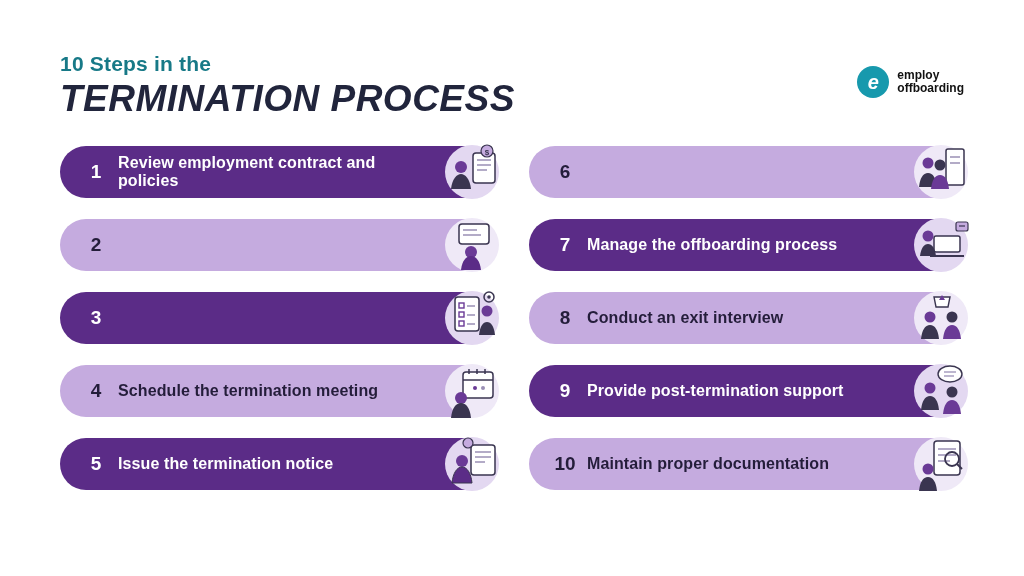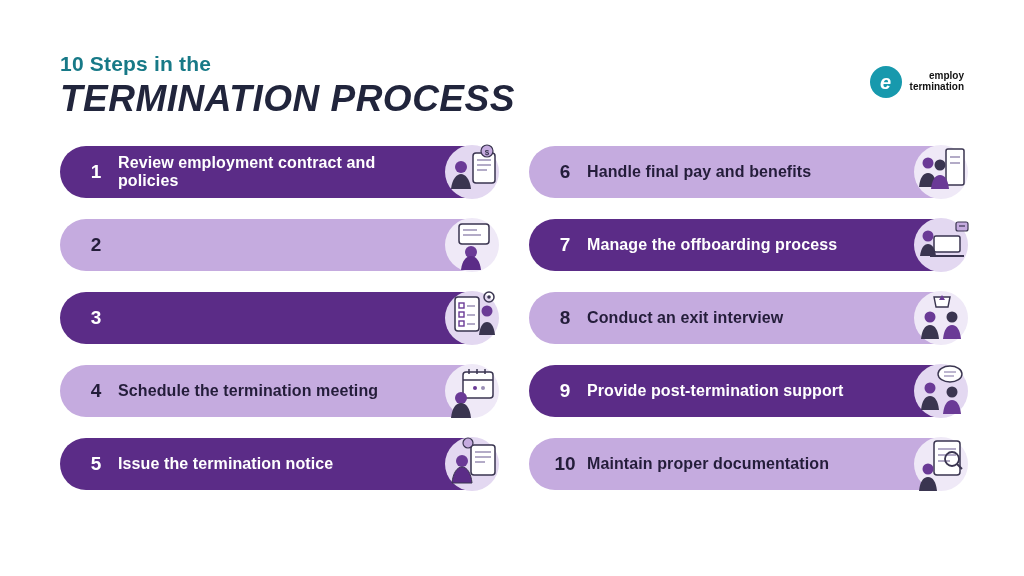--- a/index.html
+++ b/index.html
@@ -45,21 +45,21 @@
   }
   .logo-mark{
     width:32px;height:32px;border-radius:50%;
     background:var(--logoteal);
     display:flex;align-items:center;justify-content:center;
     color:#ffffff;font-size:20px;font-weight:800;
     font-style:italic;
   }
   .logo-text{
     color:#111111;
-    font-size:10px;font-weight:700;line-height:1.08;text-align:right;
+    font-size:12px;font-weight:700;line-height:1.08;
   }
   
   .columns{
     display:grid;
     grid-template-columns:1fr 1fr;
     column-gap:32px;
   }
   .col{
     display:flex;flex-direction:column;gap:21px;
   }
@@ -98,21 +98,21 @@
 <div class="page">
 
   <div class="header">
     <div class="title-small">10 Steps in the</div>
     <div class="title-big">TERMINATION PROCESS</div>
 
     <div class="logo">
       <div class="logo-mark">e</div>
       <div class="logo-text">
         <div>employ</div>
-        <div>termination</div>
+        <div>offboarding</div>
       </div>
     </div>
   </div>
 
   <div class="columns">
 
     <div class="col">
 
       <div class="row dark">
         <span class="num">1</span>
@@ -201,21 +201,20 @@
             </svg>
         </span>
       </div>
 
     </div>
 
     <div class="col">
 
       <div class="row light">
         <span class="num">6</span>
-        <span class="label">Handle final pay and benefits</span>
         <span class="illus">
           <svg viewBox="0 0 70 70">
               <circle cx="35" cy="35" r="27" fill="#efe9f7"></circle>
               <rect x="40" y="12" width="18" height="36" rx="2" fill="#ffffff" stroke="#3a3550" stroke-width="1.5"></rect>
               <line x1="44" y1="20" x2="54" y2="20" stroke="#9a8fb5" stroke-width="1.5"></line>
               <line x1="44" y1="26" x2="54" y2="26" stroke="#9a8fb5" stroke-width="1.5"></line>
               <circle cx="22" cy="26" r="5.5" fill="#6a3a96"></circle>
               <path d="M13 50c1-9 4-14 9-14s8 5 9 14z" fill="#3a3550"></path>
               <circle cx="34" cy="28" r="5.5" fill="#3a3550"></circle>
               <path d="M25 52c1-9 4-14 9-14s8 5 9 14z" fill="#6a3a96"></path>

